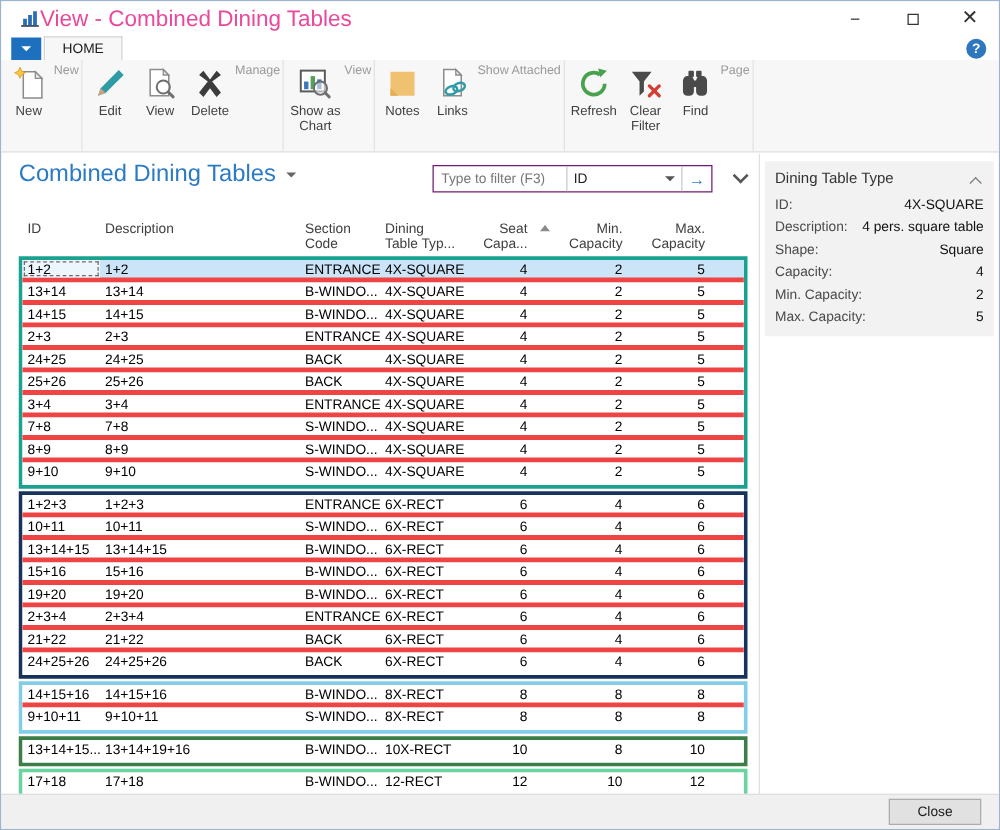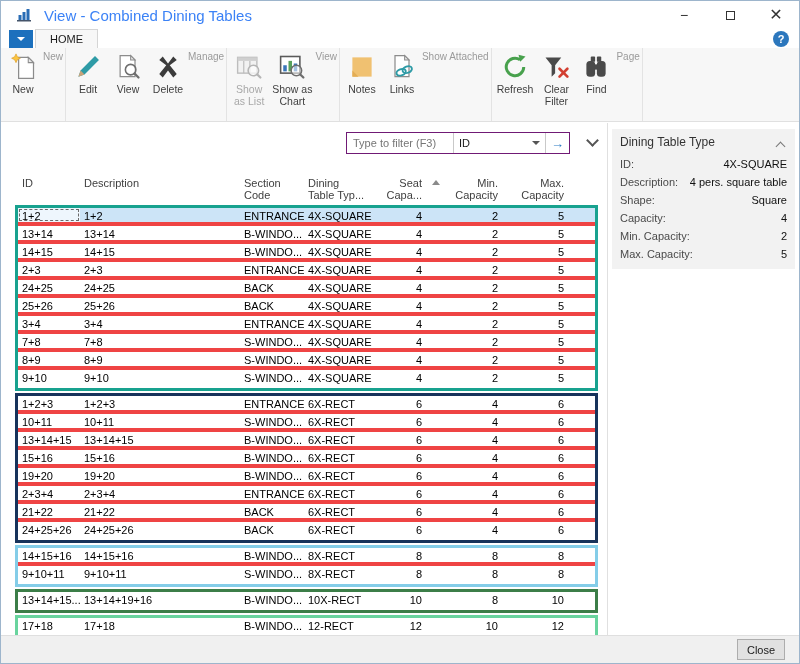--- a/index.html
+++ b/index.html
@@ -3,21 +3,21 @@
 <meta charset="utf-8">
 <style>
   * { box-sizing: border-box; margin: 0; padding: 0; }
   html,body { width: 800px; height: 664px; }
   body { font-family: "Liberation Sans", sans-serif; background: #fff; }
   .window { position: relative; width: 800px; height: 664px; border: 1px solid #9db5cc; background: #fff; overflow: hidden; }
 
   
   .titlebar { position: absolute; top: 0; left: 0; right: 0; height: 28px; background: #fff; display: flex; align-items: center; }
   .app-icon { margin-left: 15px; width: 16px; height: 16px; }
-  .title-text { margin-left: 12px; font-size: 15px; color: #3b82f6; }
+  .title-text { margin-left: 0; font-size: 18px; color: #ec4899; }
   .win-controls { position: absolute; right: 0; top: 0; height: 28px; display: flex; }
   .win-btn { width: 46px; height: 28px; display: flex; align-items: center; justify-content: center; color: #333; font-size: 14px; }
   .maxi-box { width: 9px; height: 9px; border: 1px solid #333; display: inline-block; }
   .close-glyph { font-size: 16px; line-height: 16px; }
 
   
   .tabrow { position: absolute; top: 28px; left: 0; right: 0; height: 19px; background: #fff; display: flex; align-items: center; }
   .appmenu-btn { width: 24px; height: 18px; margin-left: 8px; background: #1c70bd; color: #fff; display: flex; align-items: center; justify-content: center; }
   .appmenu-btn .caret { width: 0; height: 0; border-left: 4px solid transparent; border-right: 4px solid transparent; border-top: 4px solid #fff; }
   .home-tab { margin-left: 2px; height: 19px; padding: 3px 14px 0 14px; background: #f7f7f7; border: 1px solid #d5d5d5; border-bottom: none; font-size: 11px; color: #1a1a1a; }
@@ -73,21 +73,21 @@
   .factbox { position: absolute; left: 611px; top: 6px; width: 183px; background: #f2f2f2; padding-bottom: 6px; }
   .factbox-header { position: relative; height: 26px; display: flex; align-items: center; padding: 0 8px; font-size: 12px; color: #333; }
   .collapse-chevron { position: absolute; right: 10px; top: 12px; width: 8px; height: 8px; }
   .collapse-chevron::before { content: ""; position: absolute; left: 0; top: 2px; width: 6px; height: 6px; border-left: 1.5px solid #777; border-top: 1.5px solid #777; transform: rotate(45deg); }
   .fact-row { display: flex; height: 18px; align-items: center; padding: 0 8px; }
   .fact-label { font-size: 11px; color: #4a4a4a; white-space: nowrap; }
   .fact-value { margin-left: auto; font-size: 11px; color: #111; white-space: nowrap; }
 
   
   .bottombar { position: absolute; left: 0; right: 0; bottom: 0; height: 28px; background: #f0f0f0; border-top: 1px solid #dfdfdf; display: flex; align-items: center; justify-content: flex-end; }
-  .close-btn { width: 48px; height: 21px; margin-right: 14px; background: #e1e1e1; border: 1px solid #adadad; font-size: 11px; color: #1a1a1a; display: flex; align-items: center; justify-content: center; }
+  .close-btn { width: 74px; height: 21px; margin-right: 14px; background: #e1e1e1; border: 1px solid #adadad; font-size: 11px; color: #1a1a1a; display: flex; align-items: center; justify-content: center; }
 </style>
 </head>
 <body>
 
 <div class="window">
 
   <div class="titlebar">
     <svg class="app-icon" viewBox="0 0 16 16">
       <rect x="1" y="13" width="14" height="1.5" fill="#44546a"></rect>
       <rect x="2.5" y="8" width="3" height="5" fill="#2a6db5"></rect>
@@ -159,34 +159,20 @@
             </svg>
           </span>
           <span class="rbtn-label">Delete</span>
         </div>
       </div>
       <div class="rgroup-label">Manage</div>
     </div>
 
     <div class="rgroup">
       <div class="rgroup-buttons">
-        <div class="rbtn disabled">
-          <span class="rbtn-icon">
-            <svg width="28" height="28" viewBox="0 0 32 32">
-              <rect x="3" y="5" width="22" height="18" fill="#f2f2f2" stroke="#bdbdbd" stroke-width="1.6"></rect>
-              <rect x="3" y="5" width="22" height="4" fill="#cfcfcf"></rect>
-              <line x1="10" y1="9" x2="10" y2="23" stroke="#bdbdbd" stroke-width="1.4"></line>
-              <line x1="17" y1="9" x2="17" y2="23" stroke="#bdbdbd" stroke-width="1.4"></line>
-              <circle cx="21" cy="20" r="6" fill="rgba(255,255,255,0.7)" stroke="#b5b5b5" stroke-width="1.8"></circle>
-              <line x1="25.5" y1="24.5" x2="29" y2="28" stroke="#b5b5b5" stroke-width="2.6" stroke-linecap="round"></line>
-            </svg>
-          </span>
-          <span class="rbtn-label">Show
-as List</span>
-        </div>
         <div class="rbtn">
           <span class="rbtn-icon">
             <svg width="28" height="28" viewBox="0 0 32 32">
               <rect x="3" y="4" width="22" height="19" fill="#fff" stroke="#5a5a5a" stroke-width="1.8"></rect>
               <rect x="6" y="14" width="4" height="7" fill="#3a76b9"></rect>
               <rect x="12" y="9" width="4" height="12" fill="#57a05b"></rect>
               <rect x="18" y="12" width="4" height="9" fill="#3a76b9"></rect>
               <circle cx="21" cy="20" r="6" fill="rgba(255,255,255,0.55)" stroke="#6e6e6e" stroke-width="1.8"></circle>
               <line x1="25.5" y1="24.5" x2="29" y2="28" stroke="#6e6e6e" stroke-width="2.6" stroke-linecap="round"></line>
             </svg>
@@ -258,20 +244,21 @@
           </span>
           <span class="rbtn-label">Find</span>
         </div>
       </div>
       <div class="rgroup-label">Page</div>
     </div>
 
   </div>
 
   <div class="content">
+    <div class="page-title"><span>Combined Dining Tables</span><span class="caret"></span></div>
 
     <div class="filterbox">
       <div class="filter-placeholder">Type to filter (F3)</div>
       <div class="filter-field">
           <span>ID</span>
           <span class="caret"></span>
         </div>
       <div class="filter-go">→</div>
     </div>
     <div class="pane-chevron"></div>

